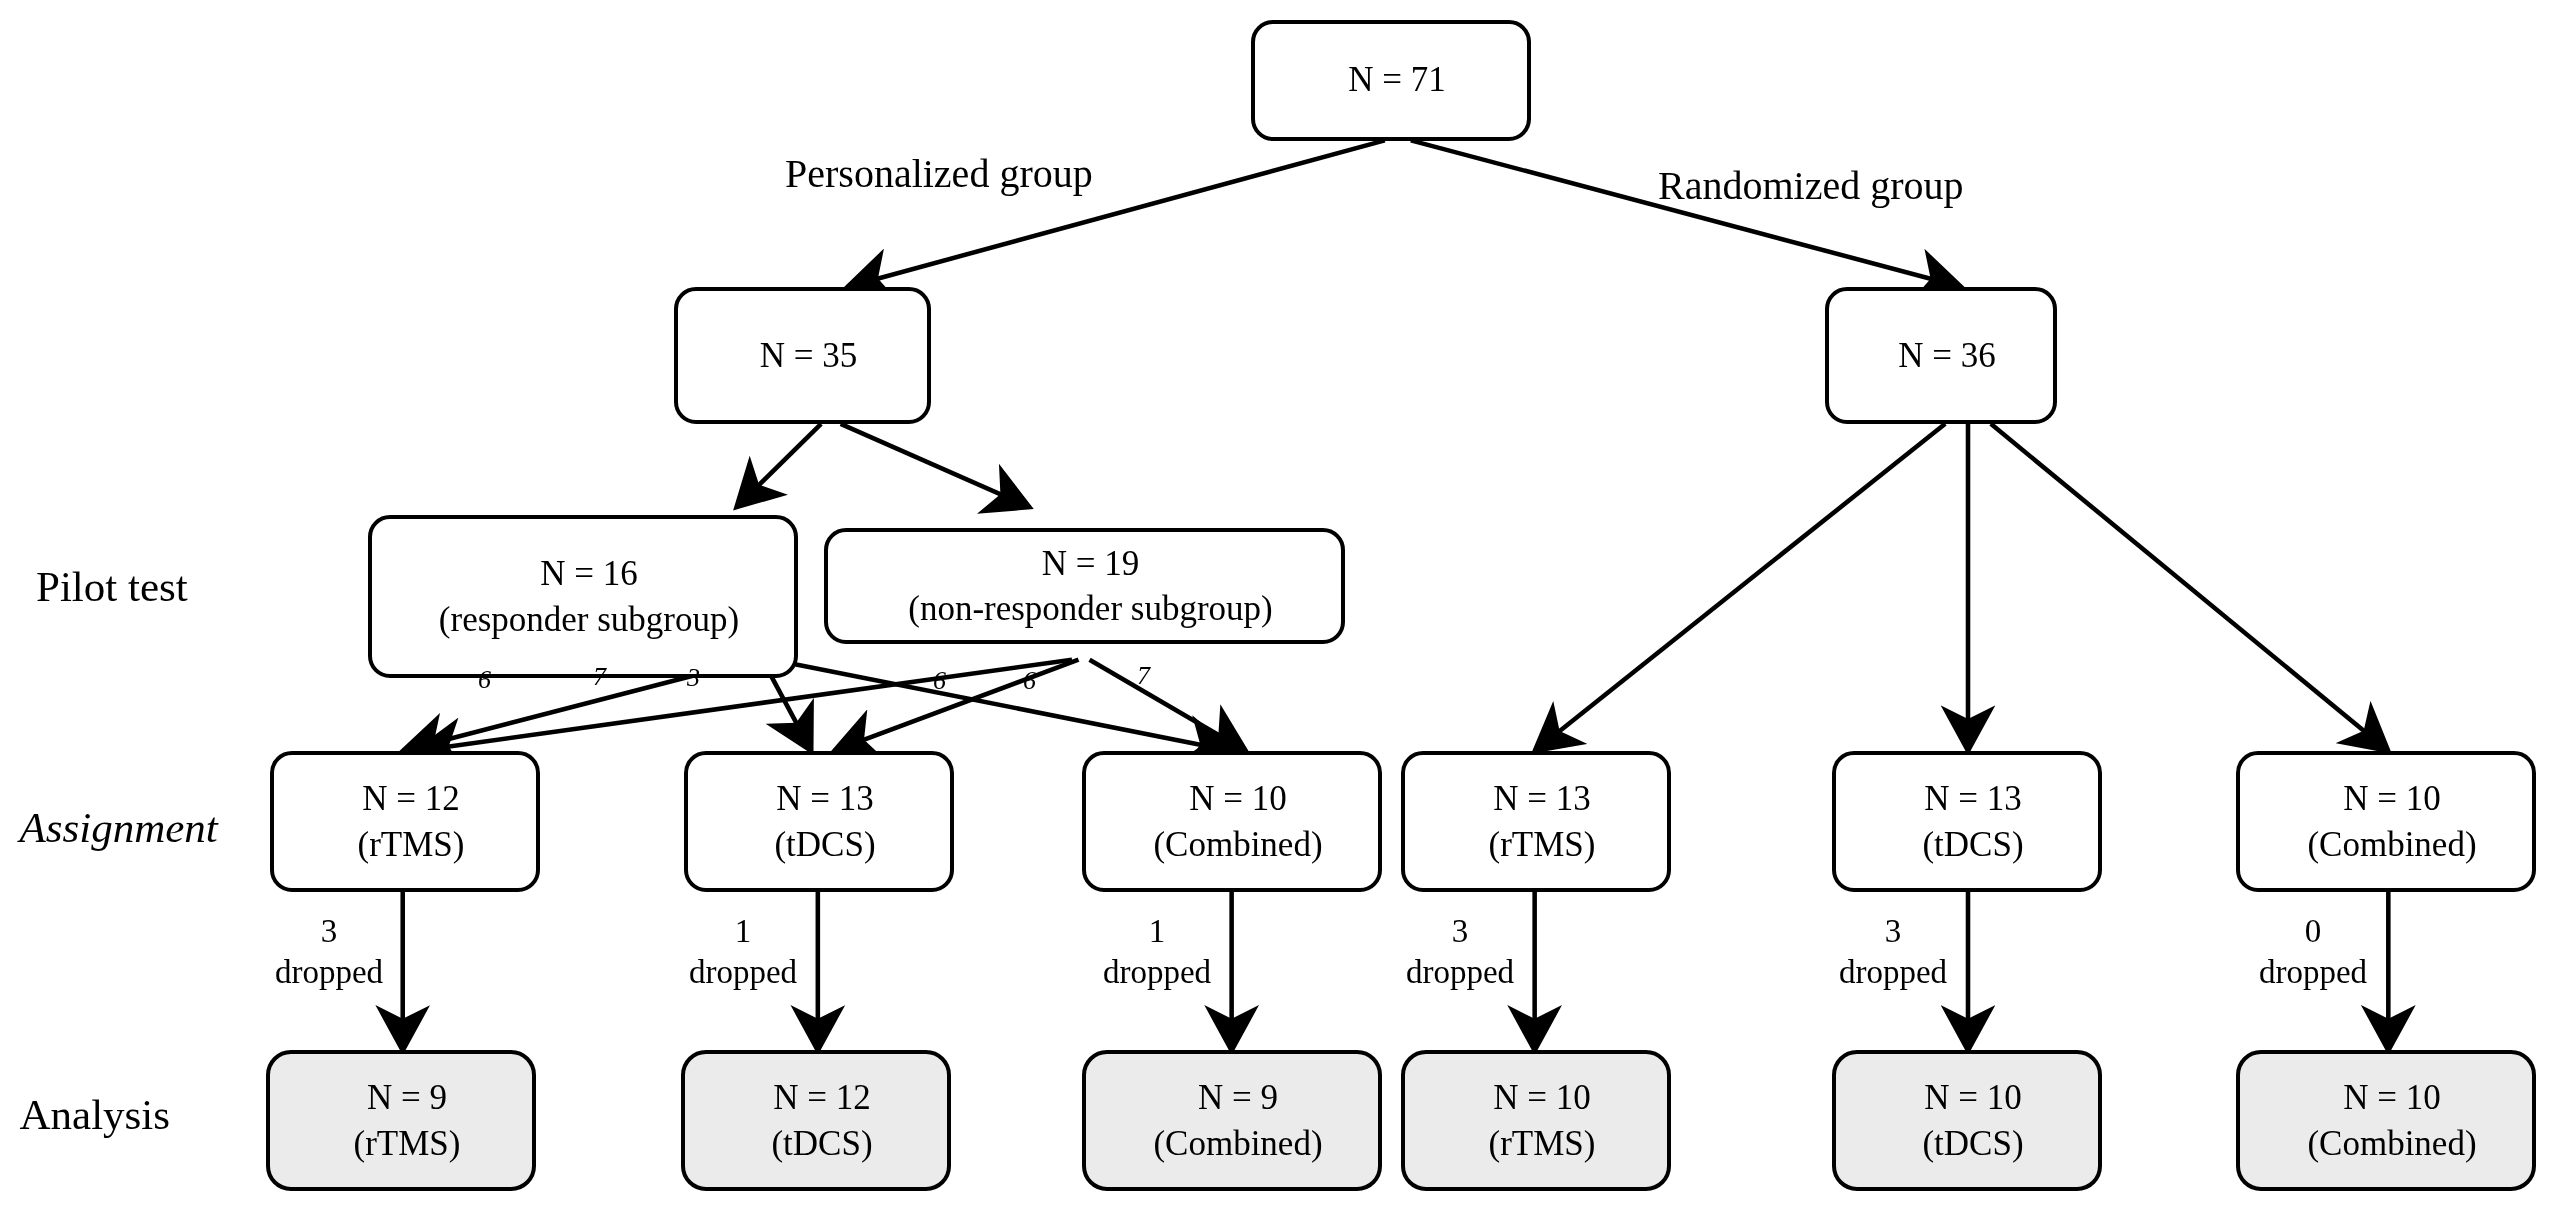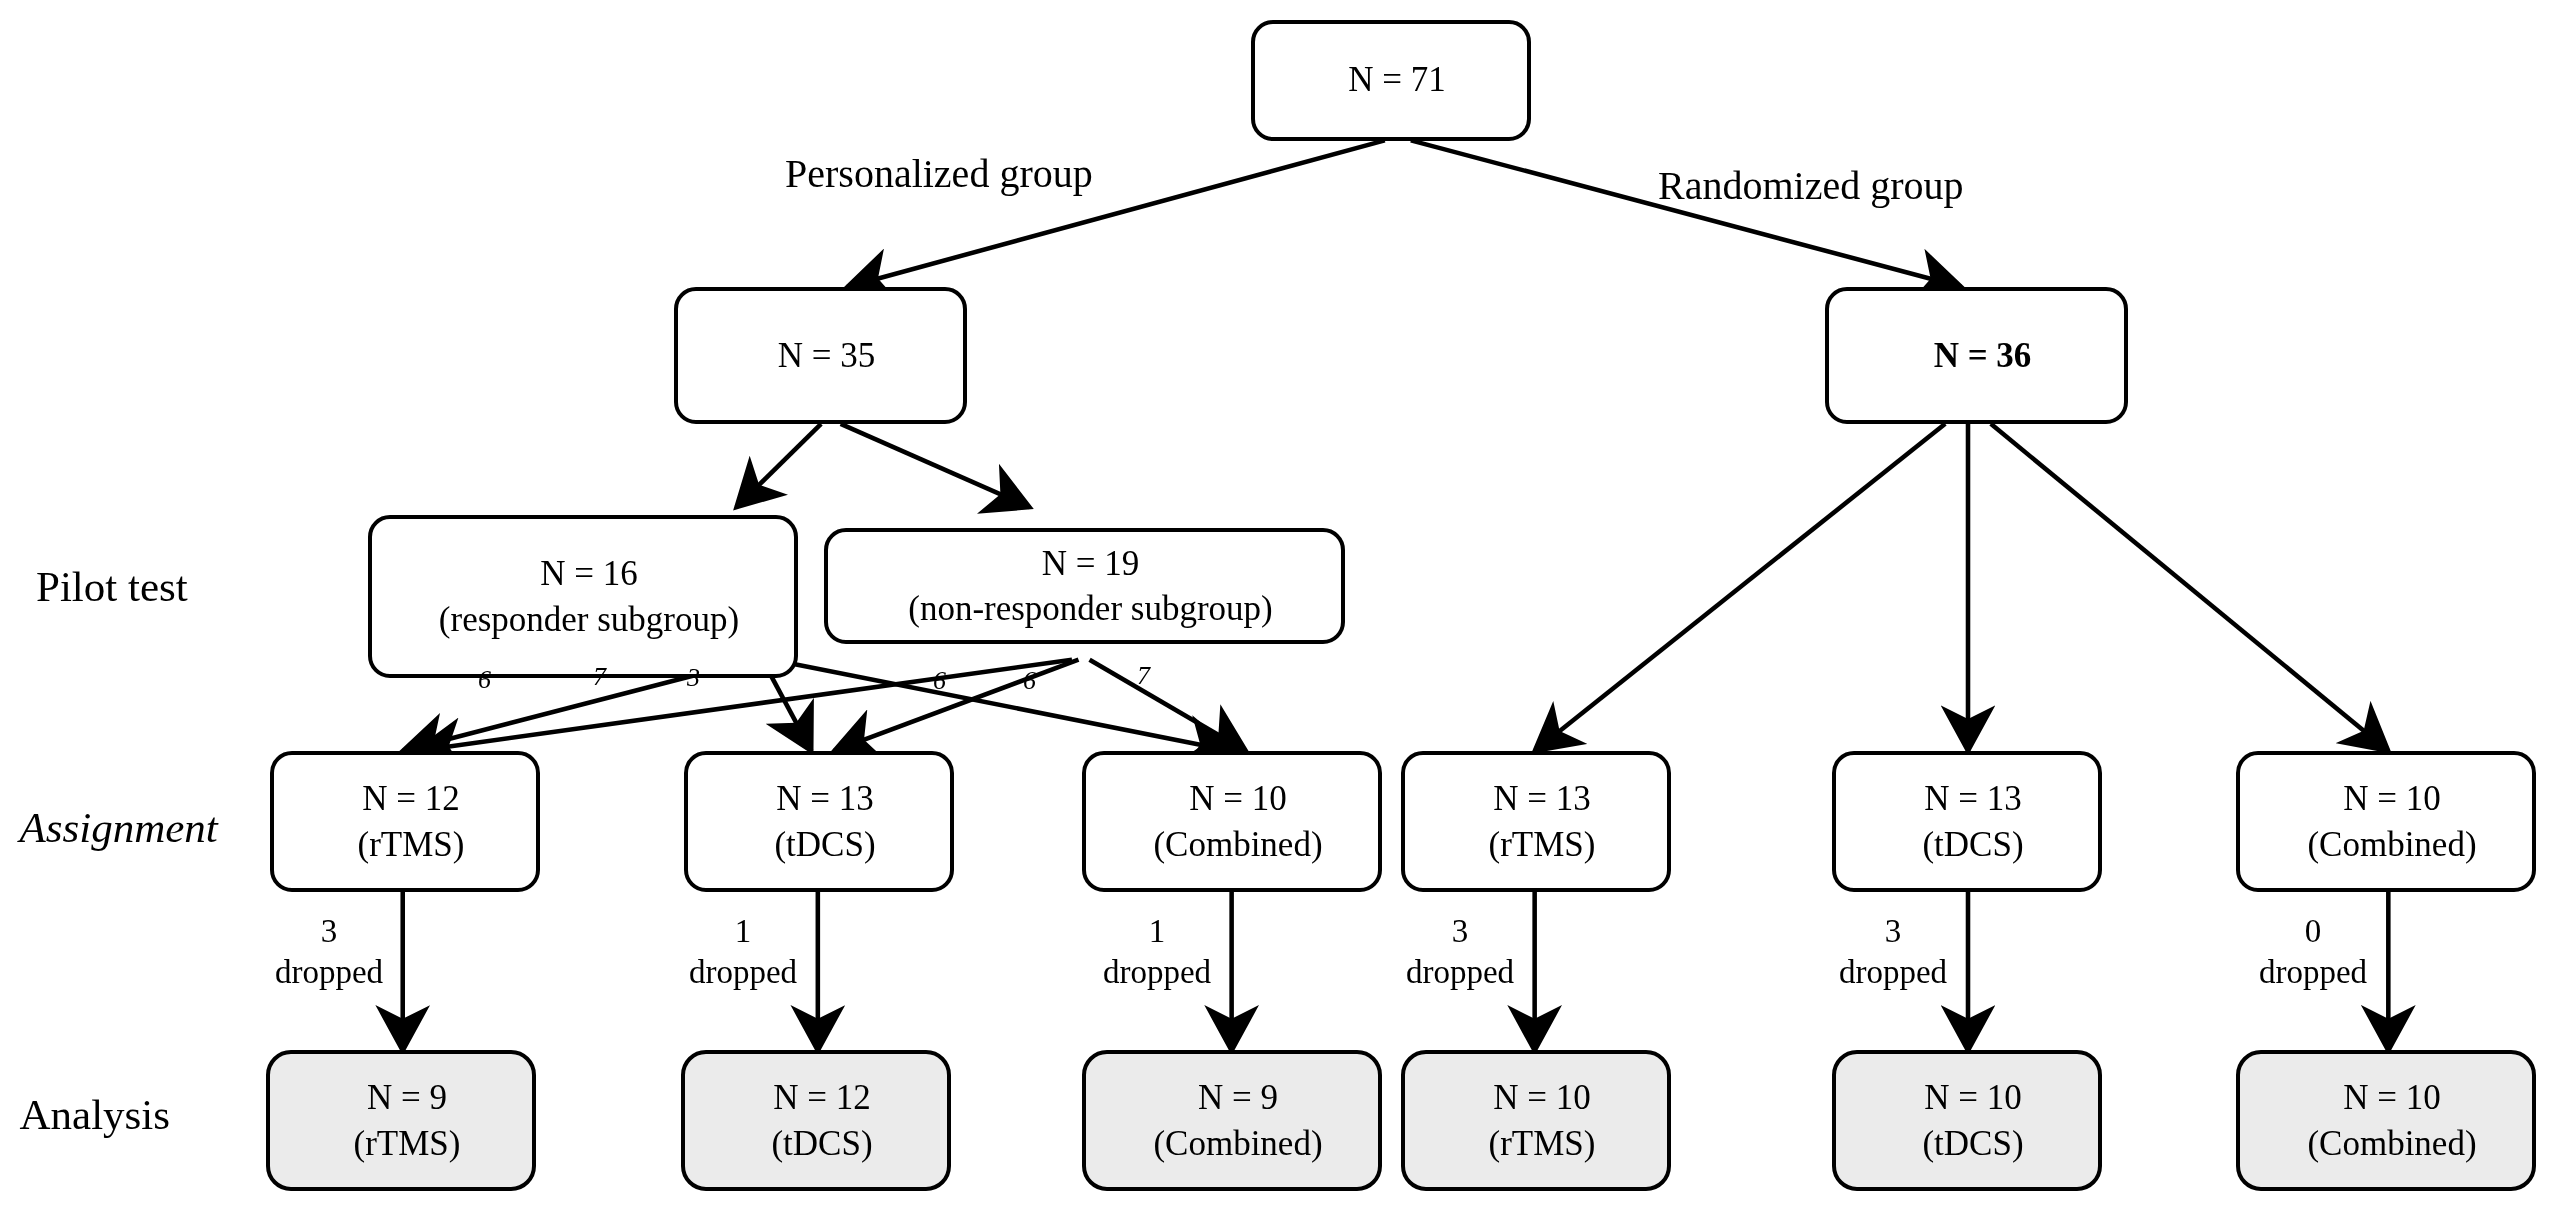--- a/index.html
+++ b/index.html
@@ -109,24 +109,24 @@
     </g>
   </svg>
 
   <div class="node" style="left:1251px; top:19.5px; width:280px; height:121px;">
     <span class="l1">N = 71</span>
   </div>
 
   <div class="branch-label" style="left:785px; top:150px;">Personalized group</div>
   <div class="branch-label" style="left:1658px; top:162px;">Randomized group</div>
 
-  <div class="node" style="left:674px; top:287px; width:293px; height:137px;">
+  <div class="node" style="left:674px; top:287px; width:257px; height:137px;">
     <span class="l1">N = 35</span>
   </div>
-  <div class="node" style="left:1825px; top:287px; width:303px; height:137px;font-weight:bold;">
+  <div class="node" style="left:1825px; top:287px; width:232px; height:137px;">
     <span class="l1">N = 36</span>
   </div>
 
   <div class="row-label" style="left:36px; top:562px;">Pilot test</div>
 
   <div class="node" style="left:368px; top:515px; width:430px; height:163px;">
     <span class="l1">N = 16</span>
     <span class="l2">(responder subgroup)</span>
   </div>
   <div class="node" style="left:824px; top:528px; width:521px; height:116px;">

